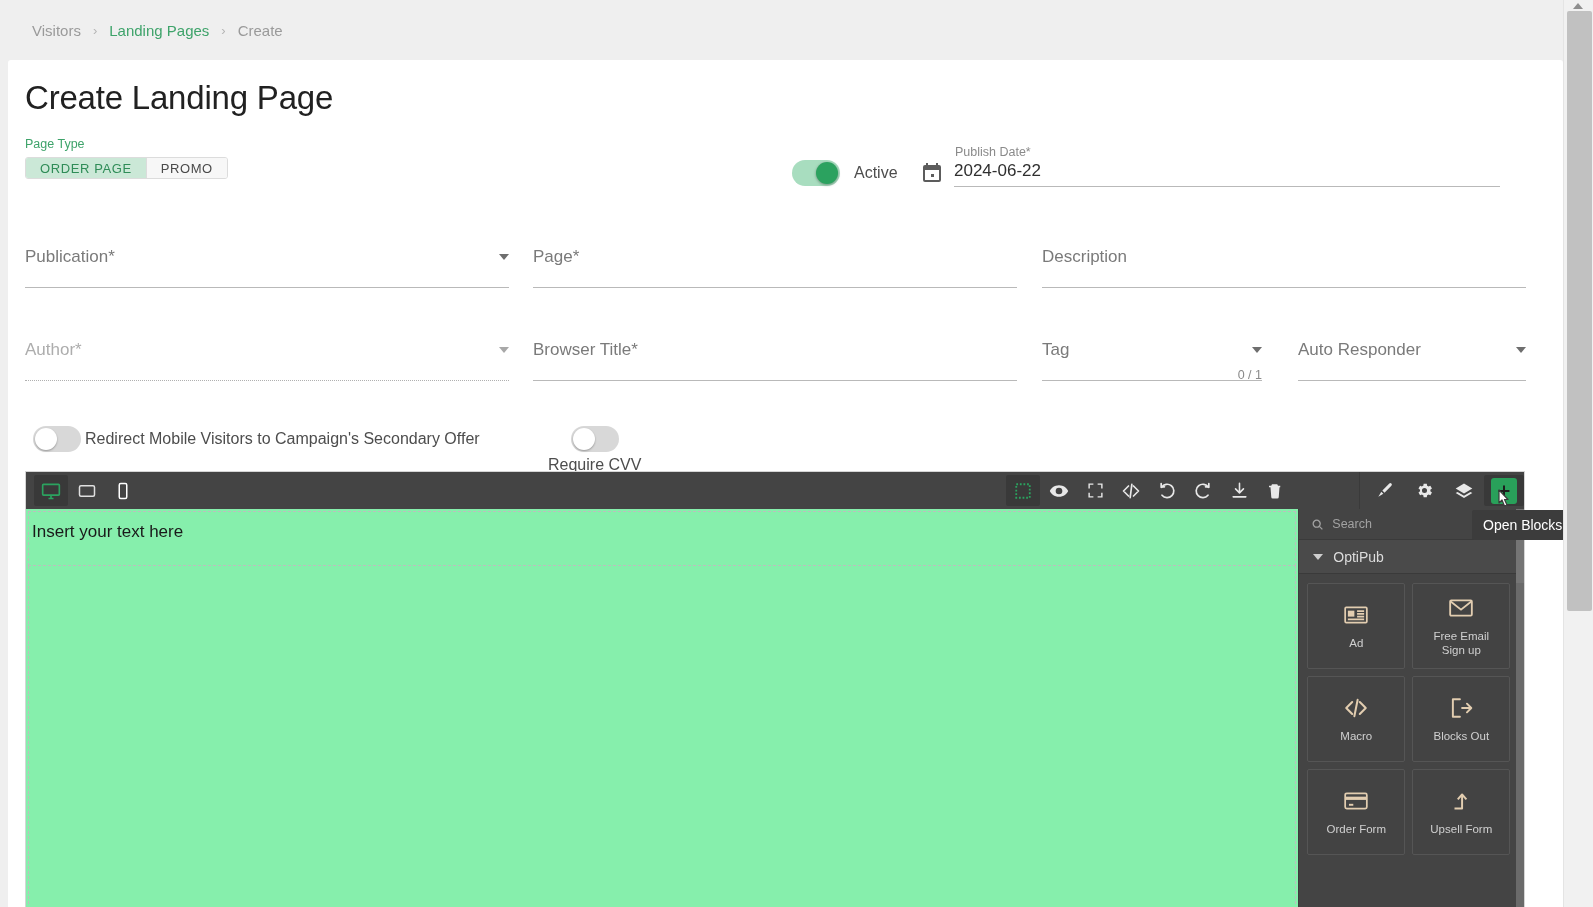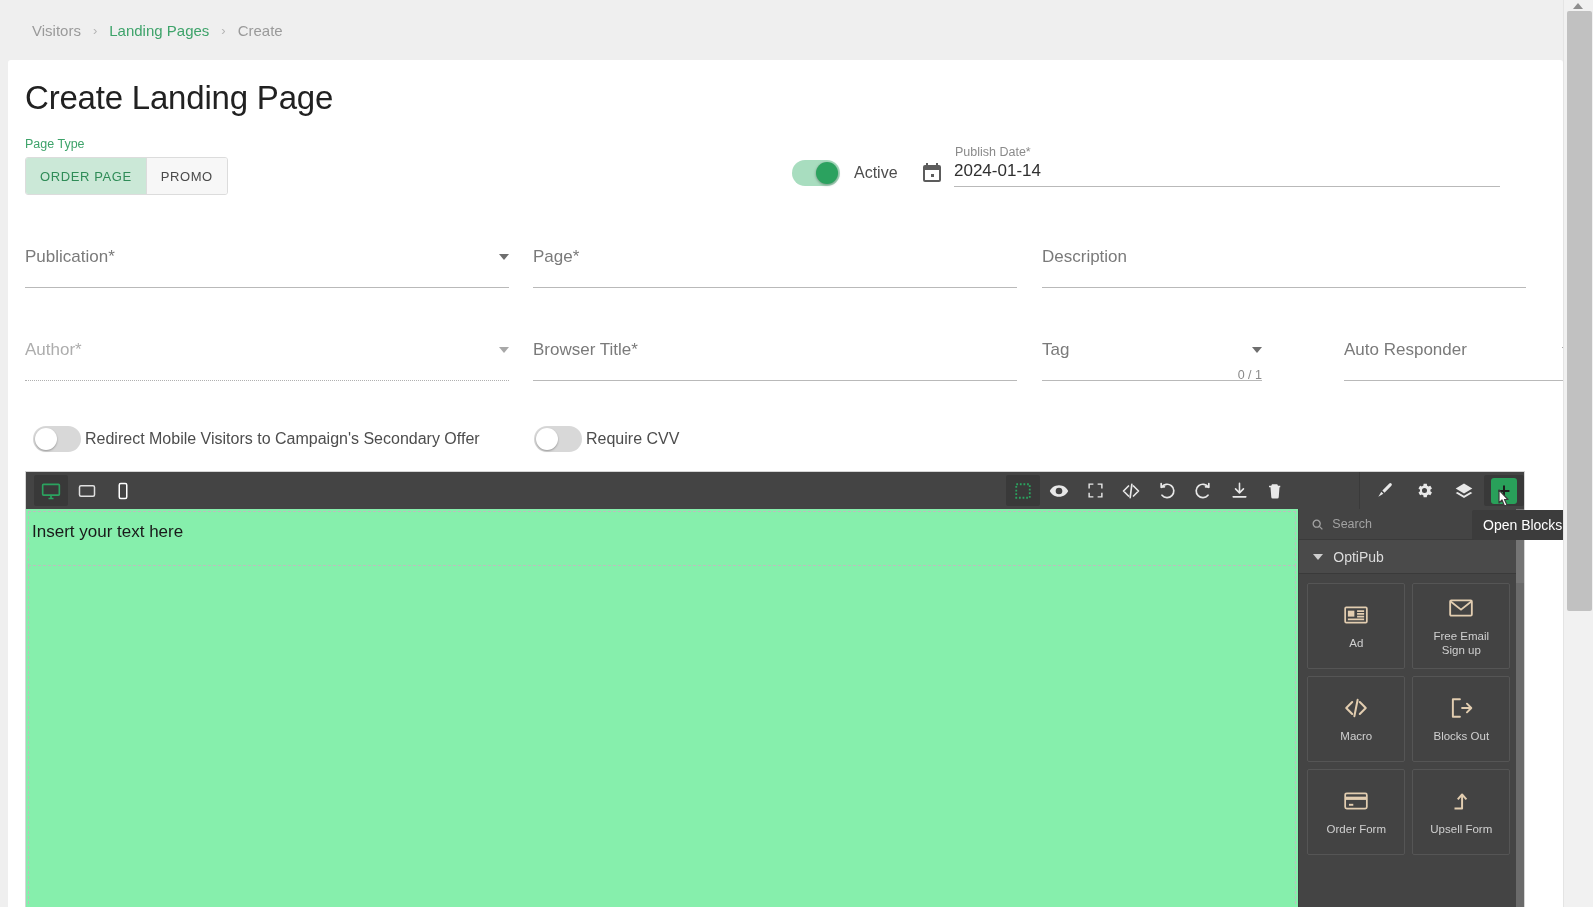--- a/index.html
+++ b/index.html
@@ -39,21 +39,21 @@
   .page-type-label {
     position: absolute; left: 17px; top: 77px;
     font-size: 12.5px; color: #3ea36a;
   }
   .btn-group {
     position: absolute; left: 17px; top: 97px;
     display: flex; border: 1px solid #dcdcdc; border-radius: 3px; overflow: hidden;
   }
   .btn-group button {
     font-family: inherit; font-size: 13px; letter-spacing: 0.6px;
-    padding: 0 14px; height: 36px; border: 0; cursor: pointer;
+    padding: 0 14px; height: 20px; border: 0; cursor: pointer;
     background: #f7f7f7; color: #4a4a4a;
   }
   .btn-group button.active { background: #cbe8d7; color: #2f8c57; }
   .btn-group button + button { border-left: 1px solid #dcdcdc; }
 
   
   .switch {
     position: relative; width: 48px; height: 26px; border-radius: 13px;
     background: #d8d8d8; cursor: pointer; flex: none;
   }
@@ -238,21 +238,21 @@
     <div class="publish-wrap">
       <div class="publish-label">Publish Date*</div>
       <div class="publish-row">
         <span class="cal-icon">
           <svg width="24" height="24" viewBox="0 0 24 24" fill="#5c5c5c">
             <path d="M19 4h-1V2h-2v2H8V2H6v2H5a2 2 0 0 0-2 2v13a2 2 0 0 0 2 2h14a2 2 0 0 0 2-2V6a2 2 0 0 0-2-2zm0 15H5V9h14v10z"></path>
             <rect x="11" y="13" width="3" height="3"></rect>
           </svg>
         </span>
         <div class="publish-field">
-          <span class="val">2024-01-14</span>
+          <span class="val">2024-06-22</span>
         </div>
       </div>
     </div>
 
     <div class="field" style="left:17px; top:182px; width:484px;">
       <span class="ph">Publication*</span>
       <span class="caret"></span>
     </div>
     <div class="field" style="left:525px; top:182px; width:484px;">
       <span class="ph">Page*</span>
@@ -266,32 +266,32 @@
       <span class="caret dim"></span>
     </div>
     <div class="field" style="left:525px; top:275px; width:484px;">
       <span class="ph">Browser Title*</span>
     </div>
     <div class="field" style="left:1034px; top:275px; width:220px;">
       <span class="ph">Tag</span>
       <span class="caret"></span>
     </div>
     <div class="counter" style="left:1034px; top:308px; width:220px;">0 / 1</div>
-    <div class="field" style="left:1336px; top:275px; width:228px;gap:44px;">
+    <div class="field" style="left:1290px; top:275px; width:228px;gap:44px;">
       <span class="ph">Auto Responder</span>
       <span class="caret"></span>
     </div>
 
     <div class="tog-row" style="left:25px; top:366px;">
       <div class="switch">
           <span class="knob"></span>
         </div>
       <span class="lbl">Redirect Mobile Visitors to Campaign's Secondary Offer</span>
     </div>
-    <div class="tog-row" style="left:526px; top:366px;">
+    <div class="tog-row" style="left:540px; top:366px;flex-direction:column;">
       <div class="switch">
           <span class="knob"></span>
         </div>
       <span class="lbl">Require CVV</span>
     </div>
 
     <div class="editor">
 
       <div class="gjs-toolbar">
 

